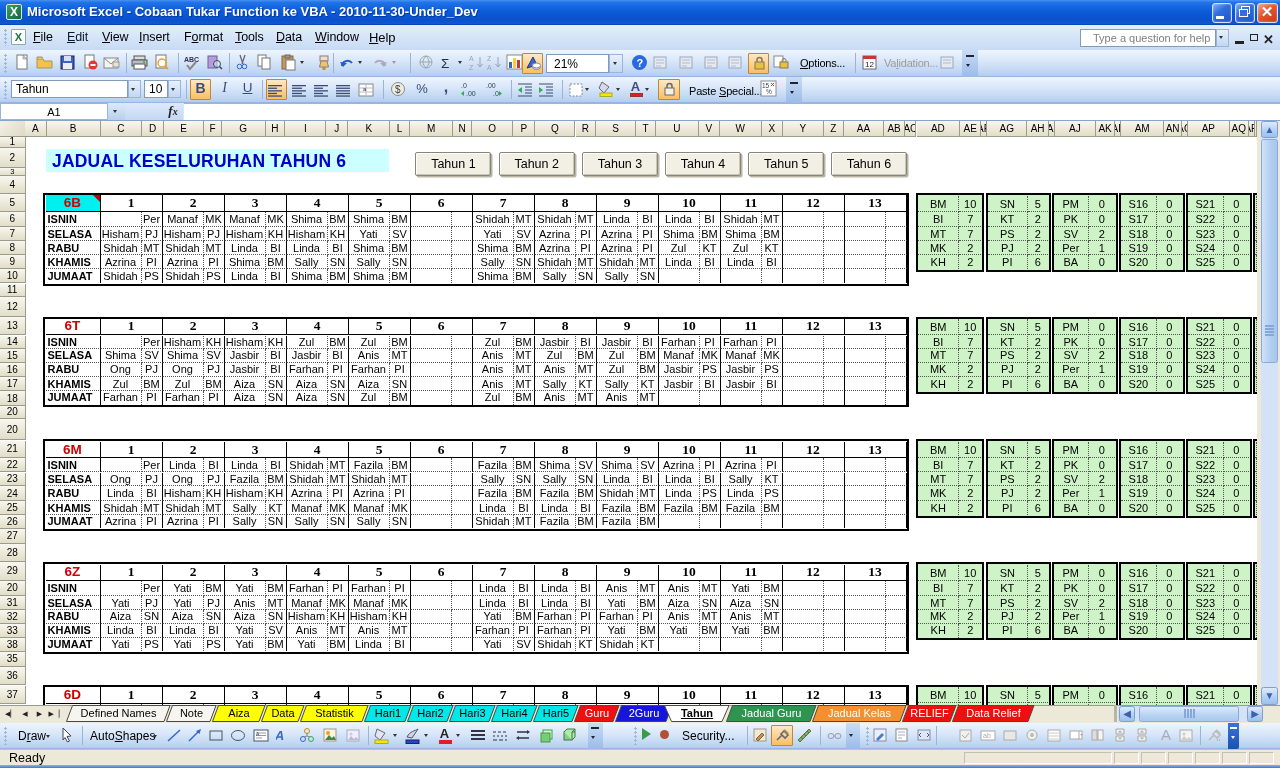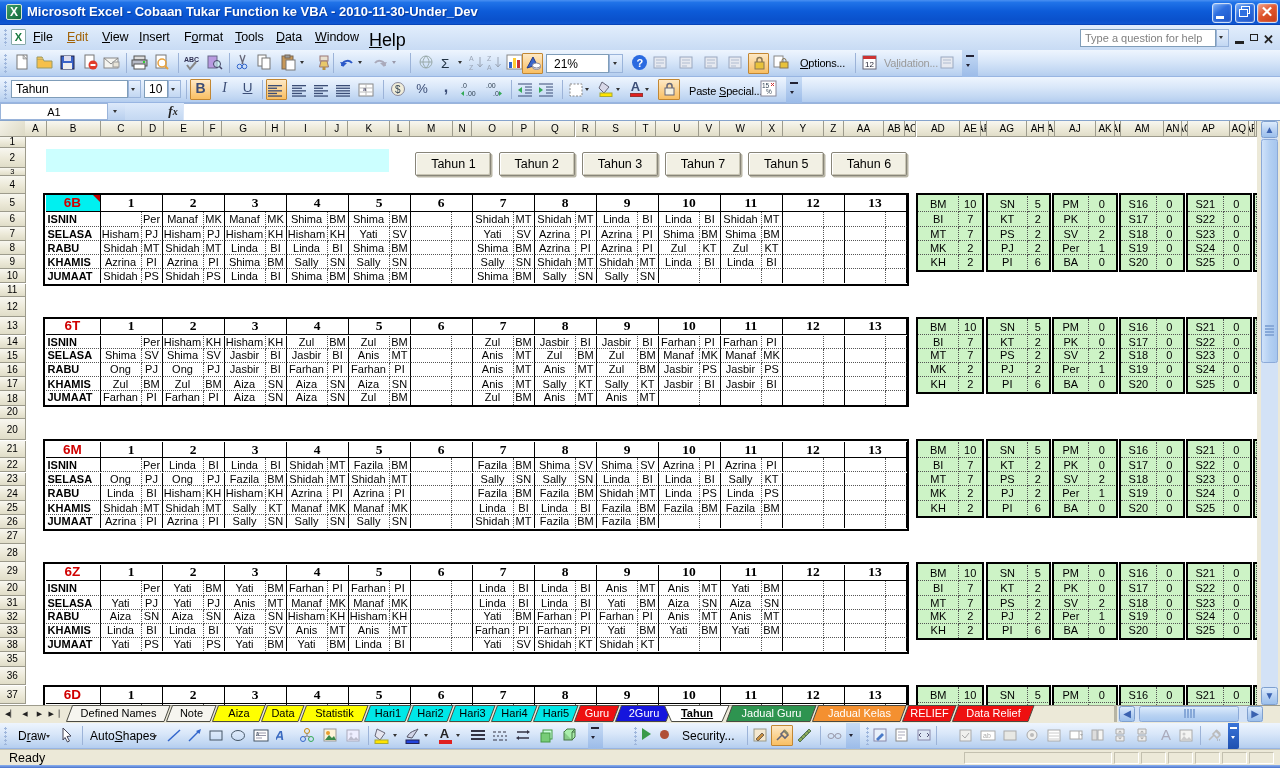--- a/index.html
+++ b/index.html
@@ -19,29 +19,29 @@
 <div style="position:absolute;left:1240.5px;top:6px;width:9px;height:8px;border:1.5px solid #fff"></div>
 <div style="position:absolute;left:1238.5px;top:9px;width:9px;height:8px;border:1.5px solid #fff;background:#2e6fe0"></div>
 <div style="position:absolute;left:1257.0px;top:2.5px;width:20.5px;height:20.5px;background:linear-gradient(145deg,#f0a088 0%,#e0572e 45%,#c43a16 100%);border:1px solid #cfe0f8;border-radius:3px;box-shadow:inset 0 0 2px rgba(255,255,255,.5)"></div>
 <div style="position:absolute;left:1257.0px;top:1.5px;width:20px;height:20px;color:#fff;font-size:15px;font-weight:bold;text-align:center;line-height:20px">✕</div>
 <div style="position:absolute;left:0;top:24px;width:1280px;height:1px;background:#0845b8"></div>
 <div style="position:absolute;left:0;top:25px;width:1280px;height:25px;background:linear-gradient(180deg,#e2eefc,#c8dbf4)"></div>
 <div class="grip" style="left:4px;top:29px;height:17px"></div>
 <div style="position:absolute;left:11px;top:29px;width:15px;height:16px;background:#fff;border:1px solid #8aa;border-radius:1px"></div>
 <div style="position:absolute;left:11px;top:29px;width:15px;height:16px;color:#1a7a40;font-weight:bold;font-size:11px;text-align:center;line-height:16px">X</div>
 <div style="position:absolute;left:33px;top:30px;font-size:12.5px;letter-spacing:-.1px;color:#000"><u>F</u>ile</div>
-<div style="position:absolute;left:67px;top:30px;font-size:12.5px;letter-spacing:-.1px;color:#a16207"><u>E</u>dit</div>
+<div style="position:absolute;left:67px;top:30px;font-size:12.5px;letter-spacing:-.1px;color:#0f172a"><u>E</u>dit</div>
 <div style="position:absolute;left:102px;top:30px;font-size:12.5px;letter-spacing:-.1px;color:#000"><u>V</u>iew</div>
 <div style="position:absolute;left:139px;top:30px;font-size:12.5px;letter-spacing:-.1px;color:#000"><u>I</u>nsert</div>
 <div style="position:absolute;left:184px;top:30px;font-size:12.5px;letter-spacing:-.1px;color:#000">F<u>o</u>rmat</div>
 <div style="position:absolute;left:235px;top:30px;font-size:12.5px;letter-spacing:-.1px;color:#000"><u>T</u>ools</div>
 <div style="position:absolute;left:276px;top:30px;font-size:12.5px;letter-spacing:-.1px;color:#000"><u>D</u>ata</div>
 <div style="position:absolute;left:315px;top:30px;font-size:12.5px;letter-spacing:-.1px;color:#000"><u>W</u>indow</div>
-<div style="position:absolute;left:369px;top:30px;font-size:18px;letter-spacing:-.1px;color:#000"><u>H</u>elp</div>
-<div style="position:absolute;left:1080px;top:29px;width:136px;height:18px;background:#fff;border:1px solid #7f9db9;font-size:11px;color:#808080;line-height:16px;padding-left:4px">Type a question for help</div>
+<div style="position:absolute;left:369px;top:30px;font-size:13px;letter-spacing:-.1px;color:#000"><u>H</u>elp</div>
+<div style="position:absolute;left:1080px;top:29px;width:136px;height:18px;background:#fff;border:1px solid #7f9db9;font-size:11px;color:#808080;line-height:16px;padding-left:12px">Type a question for help</div>
 <div style="position:absolute;left:1216px;top:29px;width:13px;height:18px;background:linear-gradient(#e8f1fd,#c2d7f2);border:1px solid #9ab4da"></div>
 <div class="ddw" style="left:1219px;top:36px"></div>
 <div style="position:absolute;left:1235px;top:41px;width:9px;height:2.5px;background:#222"></div>
 <div style="position:absolute;left:1249.5px;top:34px;width:8px;height:7px;border:1.5px solid #222"></div>
 <div style="position:absolute;left:1263px;top:32px;width:12px;height:14px;color:#222;font-size:13px;font-weight:bold">✕</div>
 <div style="position:absolute;left:0;top:50px;width:1280px;height:27px" class="tb"></div>
 <div style="position:absolute;left:0;top:76px;width:1280px;height:1px;background:#98b5e2"></div>
 <div class="grip" style="left:4px;top:54px;height:19px"></div>
 <div style="position:absolute;left:14px;top:54.0px;width:17px;height:17px"><svg width="17" height="17" viewBox="0 0 17 17">
       <rect x="3" y="1" width="10" height="14" fill="#fff" stroke="#777"></rect>
@@ -387,24 +387,25 @@
 <div class="hdr" style="left:0;top:595.8px;width:25.5px;height:14.300000000000068px;font-size:10px">31</div>
 <div class="hdr" style="left:0;top:610.1px;width:25.5px;height:13.699999999999932px;font-size:10px">32</div>
 <div class="hdr" style="left:0;top:623.8px;width:25.5px;height:13.800000000000068px;font-size:10px">33</div>
 <div class="hdr" style="left:0;top:637.6px;width:25.5px;height:14.399999999999977px;font-size:10px">38</div>
 <div class="hdr" style="left:0;top:652px;width:25.5px;height:14.899999999999977px;font-size:10px">35</div>
 <div class="hdr" style="left:0;top:666.9px;width:25.5px;height:18.600000000000023px;font-size:10px">36</div>
 <div class="hdr" style="left:0;top:685.5px;width:25.5px;height:18.0px;font-size:10px">37</div>
 <div style="position:absolute;left:25.5px;top:136.5px;width:1235.5px;height:568.0px;background:#fff"></div>
 <div style="position:absolute;left:0;top:0;width:1261px;height:704.5px;overflow:hidden">
 <div style="position:absolute;left:46px;top:149px;width:343px;height:22.5px;background:#ccffff"></div>
+<div style="position:absolute;left:52px;top:151px;font-size:17.5px;font-weight:bold;color:#0000cc;letter-spacing:.2px;white-space:nowrap">JADUAL KESELURUHAN TAHUN 6</div>
 <div style="position:absolute;left:415.4px;top:151.5px;width:76px;height:24px;background:#f2f0e4;border:1px solid #888579;border-radius:2px;box-shadow:inset 1px 1px 0 #fff,inset -1px -1px 0 #c8c5b4,1.5px 1.5px 0 #b9b6a6;font-size:12.5px;color:#000;text-align:center;line-height:23px">Tahun 1</div>
 <div style="position:absolute;left:498.7px;top:151.5px;width:76px;height:24px;background:#f2f0e4;border:1px solid #888579;border-radius:2px;box-shadow:inset 1px 1px 0 #fff,inset -1px -1px 0 #c8c5b4,1.5px 1.5px 0 #b9b6a6;font-size:12.5px;color:#000;text-align:center;line-height:23px">Tahun 2</div>
 <div style="position:absolute;left:582px;top:151.5px;width:76px;height:24px;background:#f2f0e4;border:1px solid #888579;border-radius:2px;box-shadow:inset 1px 1px 0 #fff,inset -1px -1px 0 #c8c5b4,1.5px 1.5px 0 #b9b6a6;font-size:12.5px;color:#000;text-align:center;line-height:23px">Tahun 3</div>
-<div style="position:absolute;left:665px;top:151.5px;width:76px;height:24px;background:#f2f0e4;border:1px solid #888579;border-radius:2px;box-shadow:inset 1px 1px 0 #fff,inset -1px -1px 0 #c8c5b4,1.5px 1.5px 0 #b9b6a6;font-size:12.5px;color:#000;text-align:center;line-height:23px">Tahun 7</div>
+<div style="position:absolute;left:665px;top:151.5px;width:76px;height:24px;background:#f2f0e4;border:1px solid #888579;border-radius:2px;box-shadow:inset 1px 1px 0 #fff,inset -1px -1px 0 #c8c5b4,1.5px 1.5px 0 #b9b6a6;font-size:12.5px;color:#000;text-align:center;line-height:23px">Tahun 4</div>
 <div style="position:absolute;left:748.3px;top:151.5px;width:76px;height:24px;background:#f2f0e4;border:1px solid #888579;border-radius:2px;box-shadow:inset 1px 1px 0 #fff,inset -1px -1px 0 #c8c5b4,1.5px 1.5px 0 #b9b6a6;font-size:12.5px;color:#000;text-align:center;line-height:23px">Tahun 5</div>
 <div style="position:absolute;left:830.9px;top:151.5px;width:76px;height:24px;background:#f2f0e4;border:1px solid #888579;border-radius:2px;box-shadow:inset 1px 1px 0 #fff,inset -1px -1px 0 #c8c5b4,1.5px 1.5px 0 #b9b6a6;font-size:12.5px;color:#000;text-align:center;line-height:23px">Tahun 6</div>
 <div style="position:absolute;left:43.0px;top:192.7px;width:866.0px;height:93.19999999999999px;border:2.5px solid #000;background:#fff"></div>
 <div style="position:absolute;left:45.5px;top:195.2px;width:55.0px;height:17.100000000000023px;background:#00f0f0;border-right:1.2px solid #000;border-bottom:1.2px solid #000;font-weight:bold;font-size:13.5px;color:#d00000;text-align:center;line-height:15.600000000000023px">6B</div>
 <div style="position:absolute;left:92.5px;top:195.2px;width:0;height:0;border-left:7px solid transparent;border-top:7px solid #c00000"></div>
 <div style="position:absolute;left:100.5px;top:195.2px;width:62.0px;height:17.100000000000023px;border-right:1.2px solid #000;border-bottom:1.2px solid #000;font-family:'Liberation Serif',serif;font-weight:bold;font-size:13.5px;text-align:center;line-height:15.600000000000023px">1</div>
 <div style="position:absolute;left:162.5px;top:195.2px;width:62.0px;height:17.100000000000023px;border-right:1.2px solid #000;border-bottom:1.2px solid #000;font-family:'Liberation Serif',serif;font-weight:bold;font-size:13.5px;text-align:center;line-height:15.600000000000023px">2</div>
 <div style="position:absolute;left:224.5px;top:195.2px;width:62.0px;height:17.100000000000023px;border-right:1.2px solid #000;border-bottom:1.2px solid #000;font-family:'Liberation Serif',serif;font-weight:bold;font-size:13.5px;text-align:center;line-height:15.600000000000023px">3</div>
 <div style="position:absolute;left:286.5px;top:195.2px;width:62.0px;height:17.100000000000023px;border-right:1.2px solid #000;border-bottom:1.2px solid #000;font-family:'Liberation Serif',serif;font-weight:bold;font-size:13.5px;text-align:center;line-height:15.600000000000023px">4</div>
 <div style="position:absolute;left:348.5px;top:195.2px;width:62.0px;height:17.100000000000023px;border-right:1.2px solid #000;border-bottom:1.2px solid #000;font-family:'Liberation Serif',serif;font-weight:bold;font-size:13.5px;text-align:center;line-height:15.600000000000023px">5</div>

